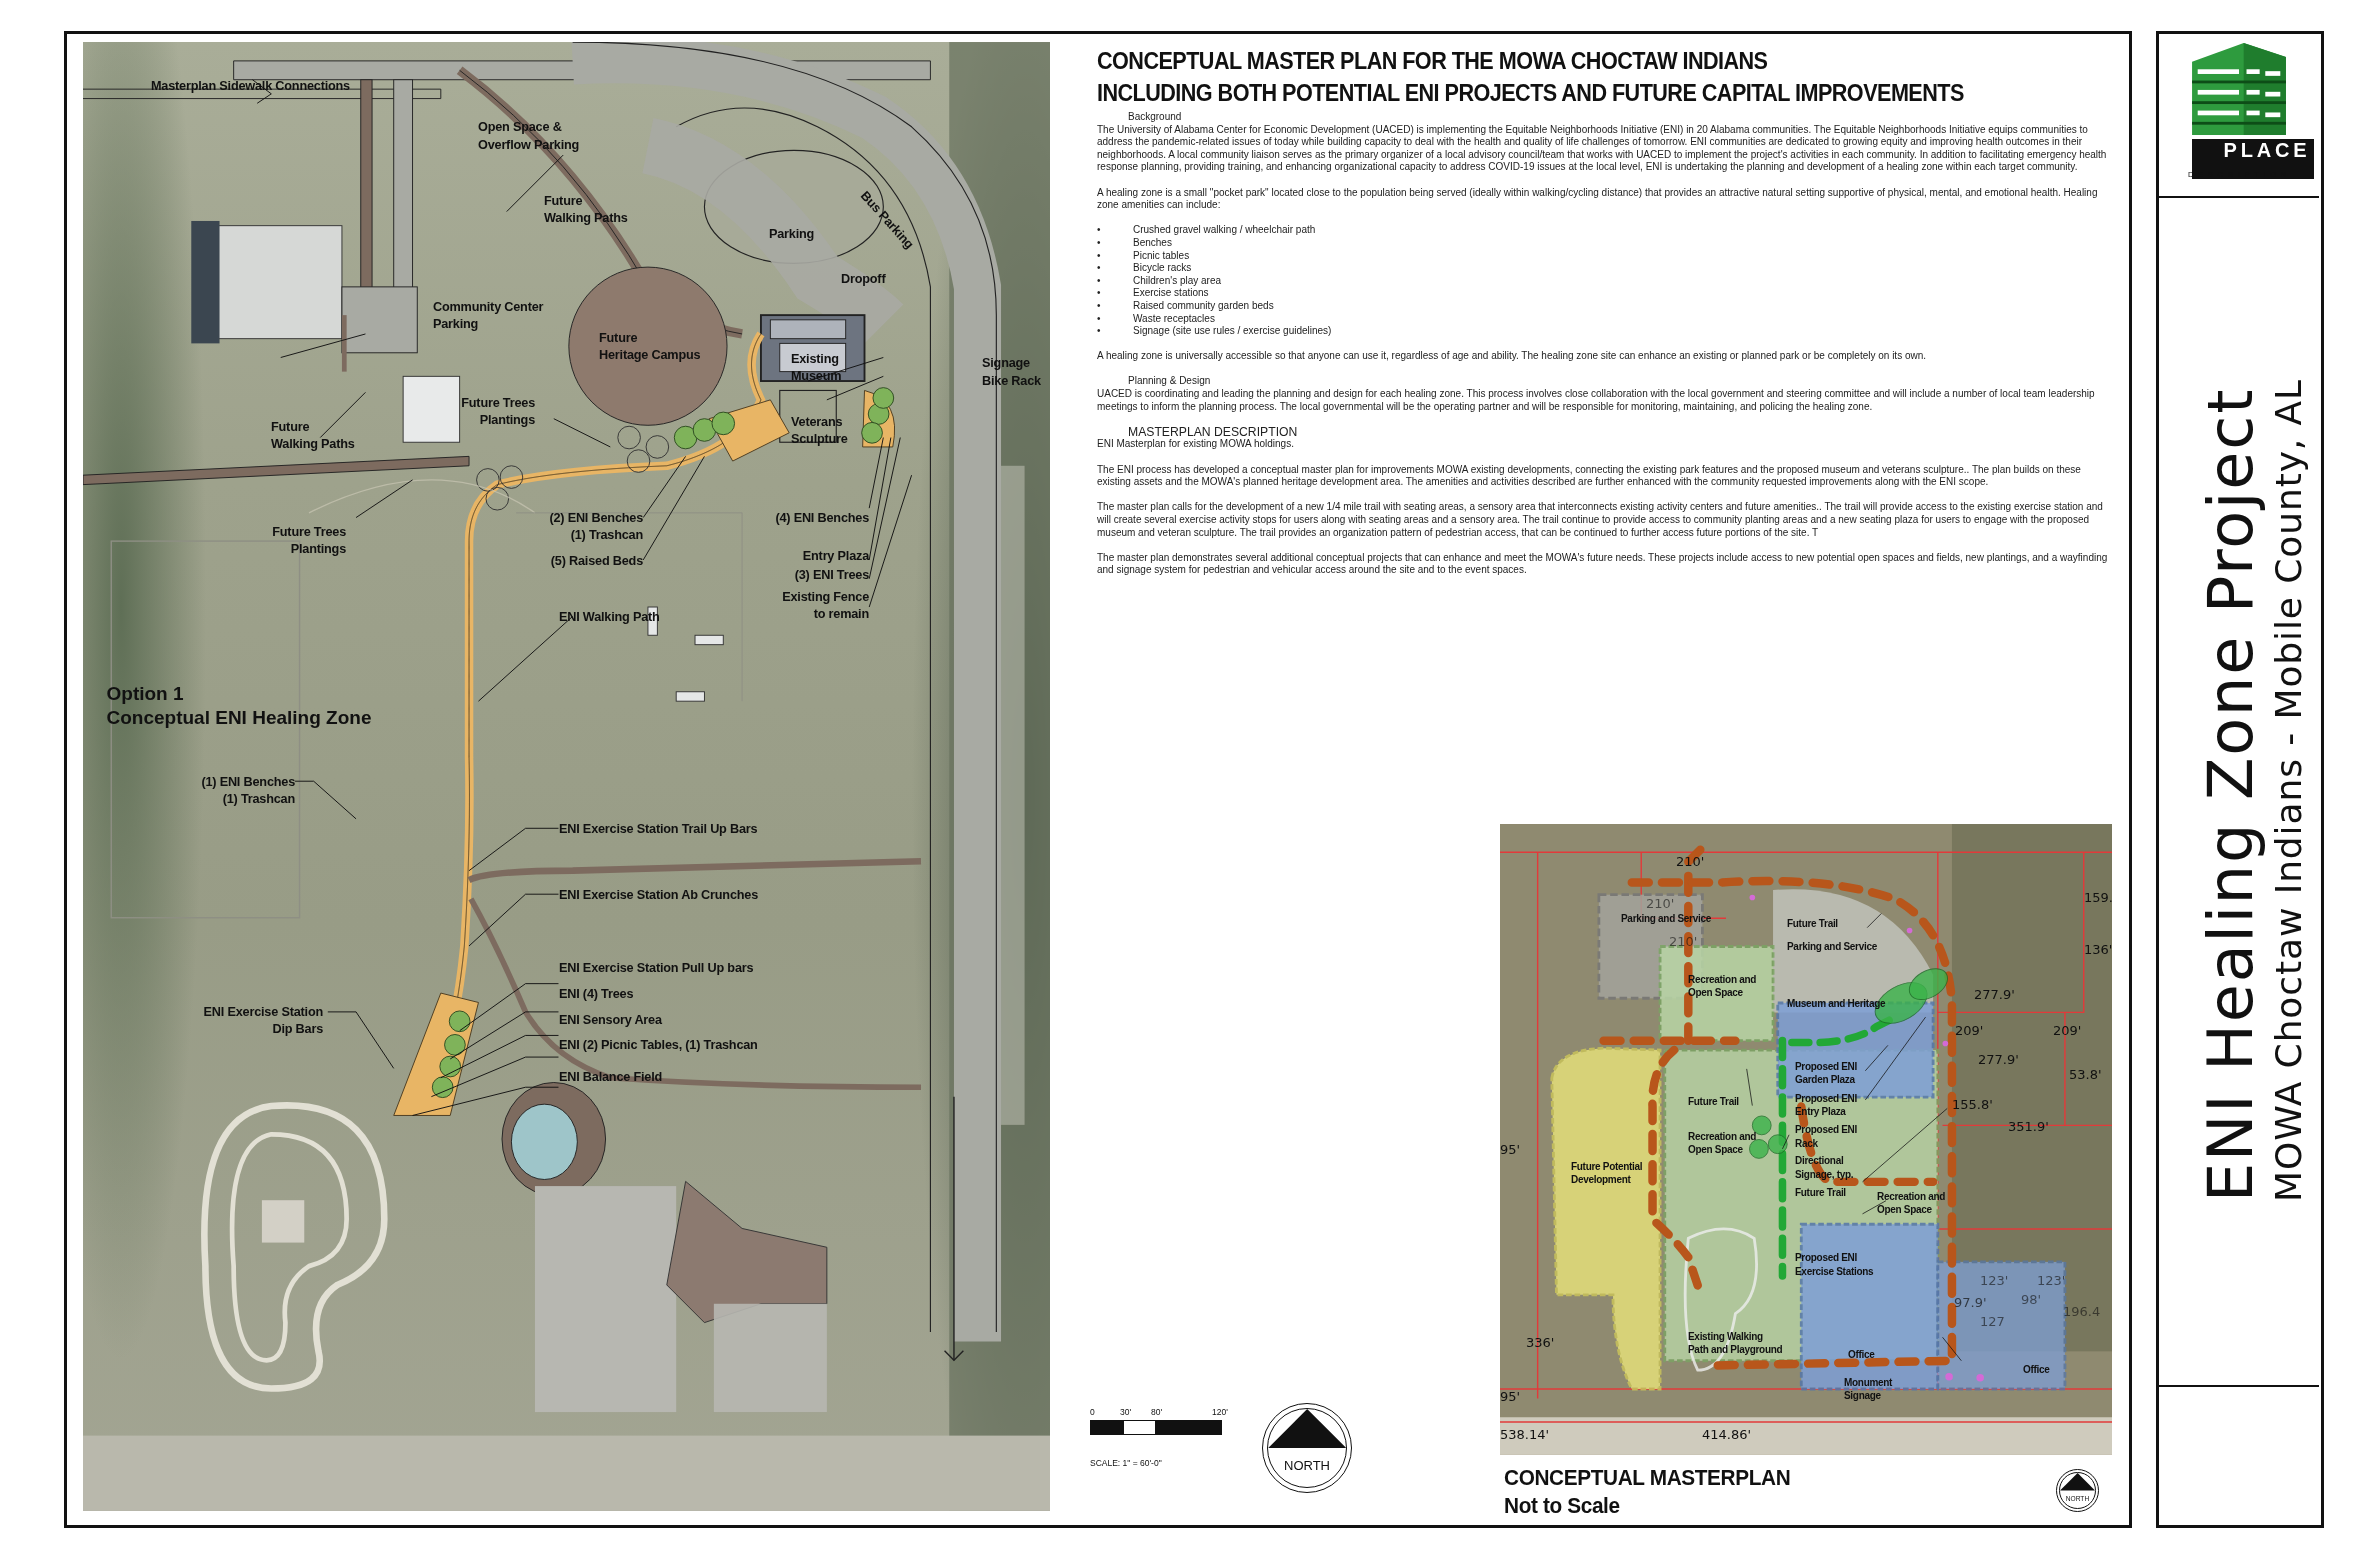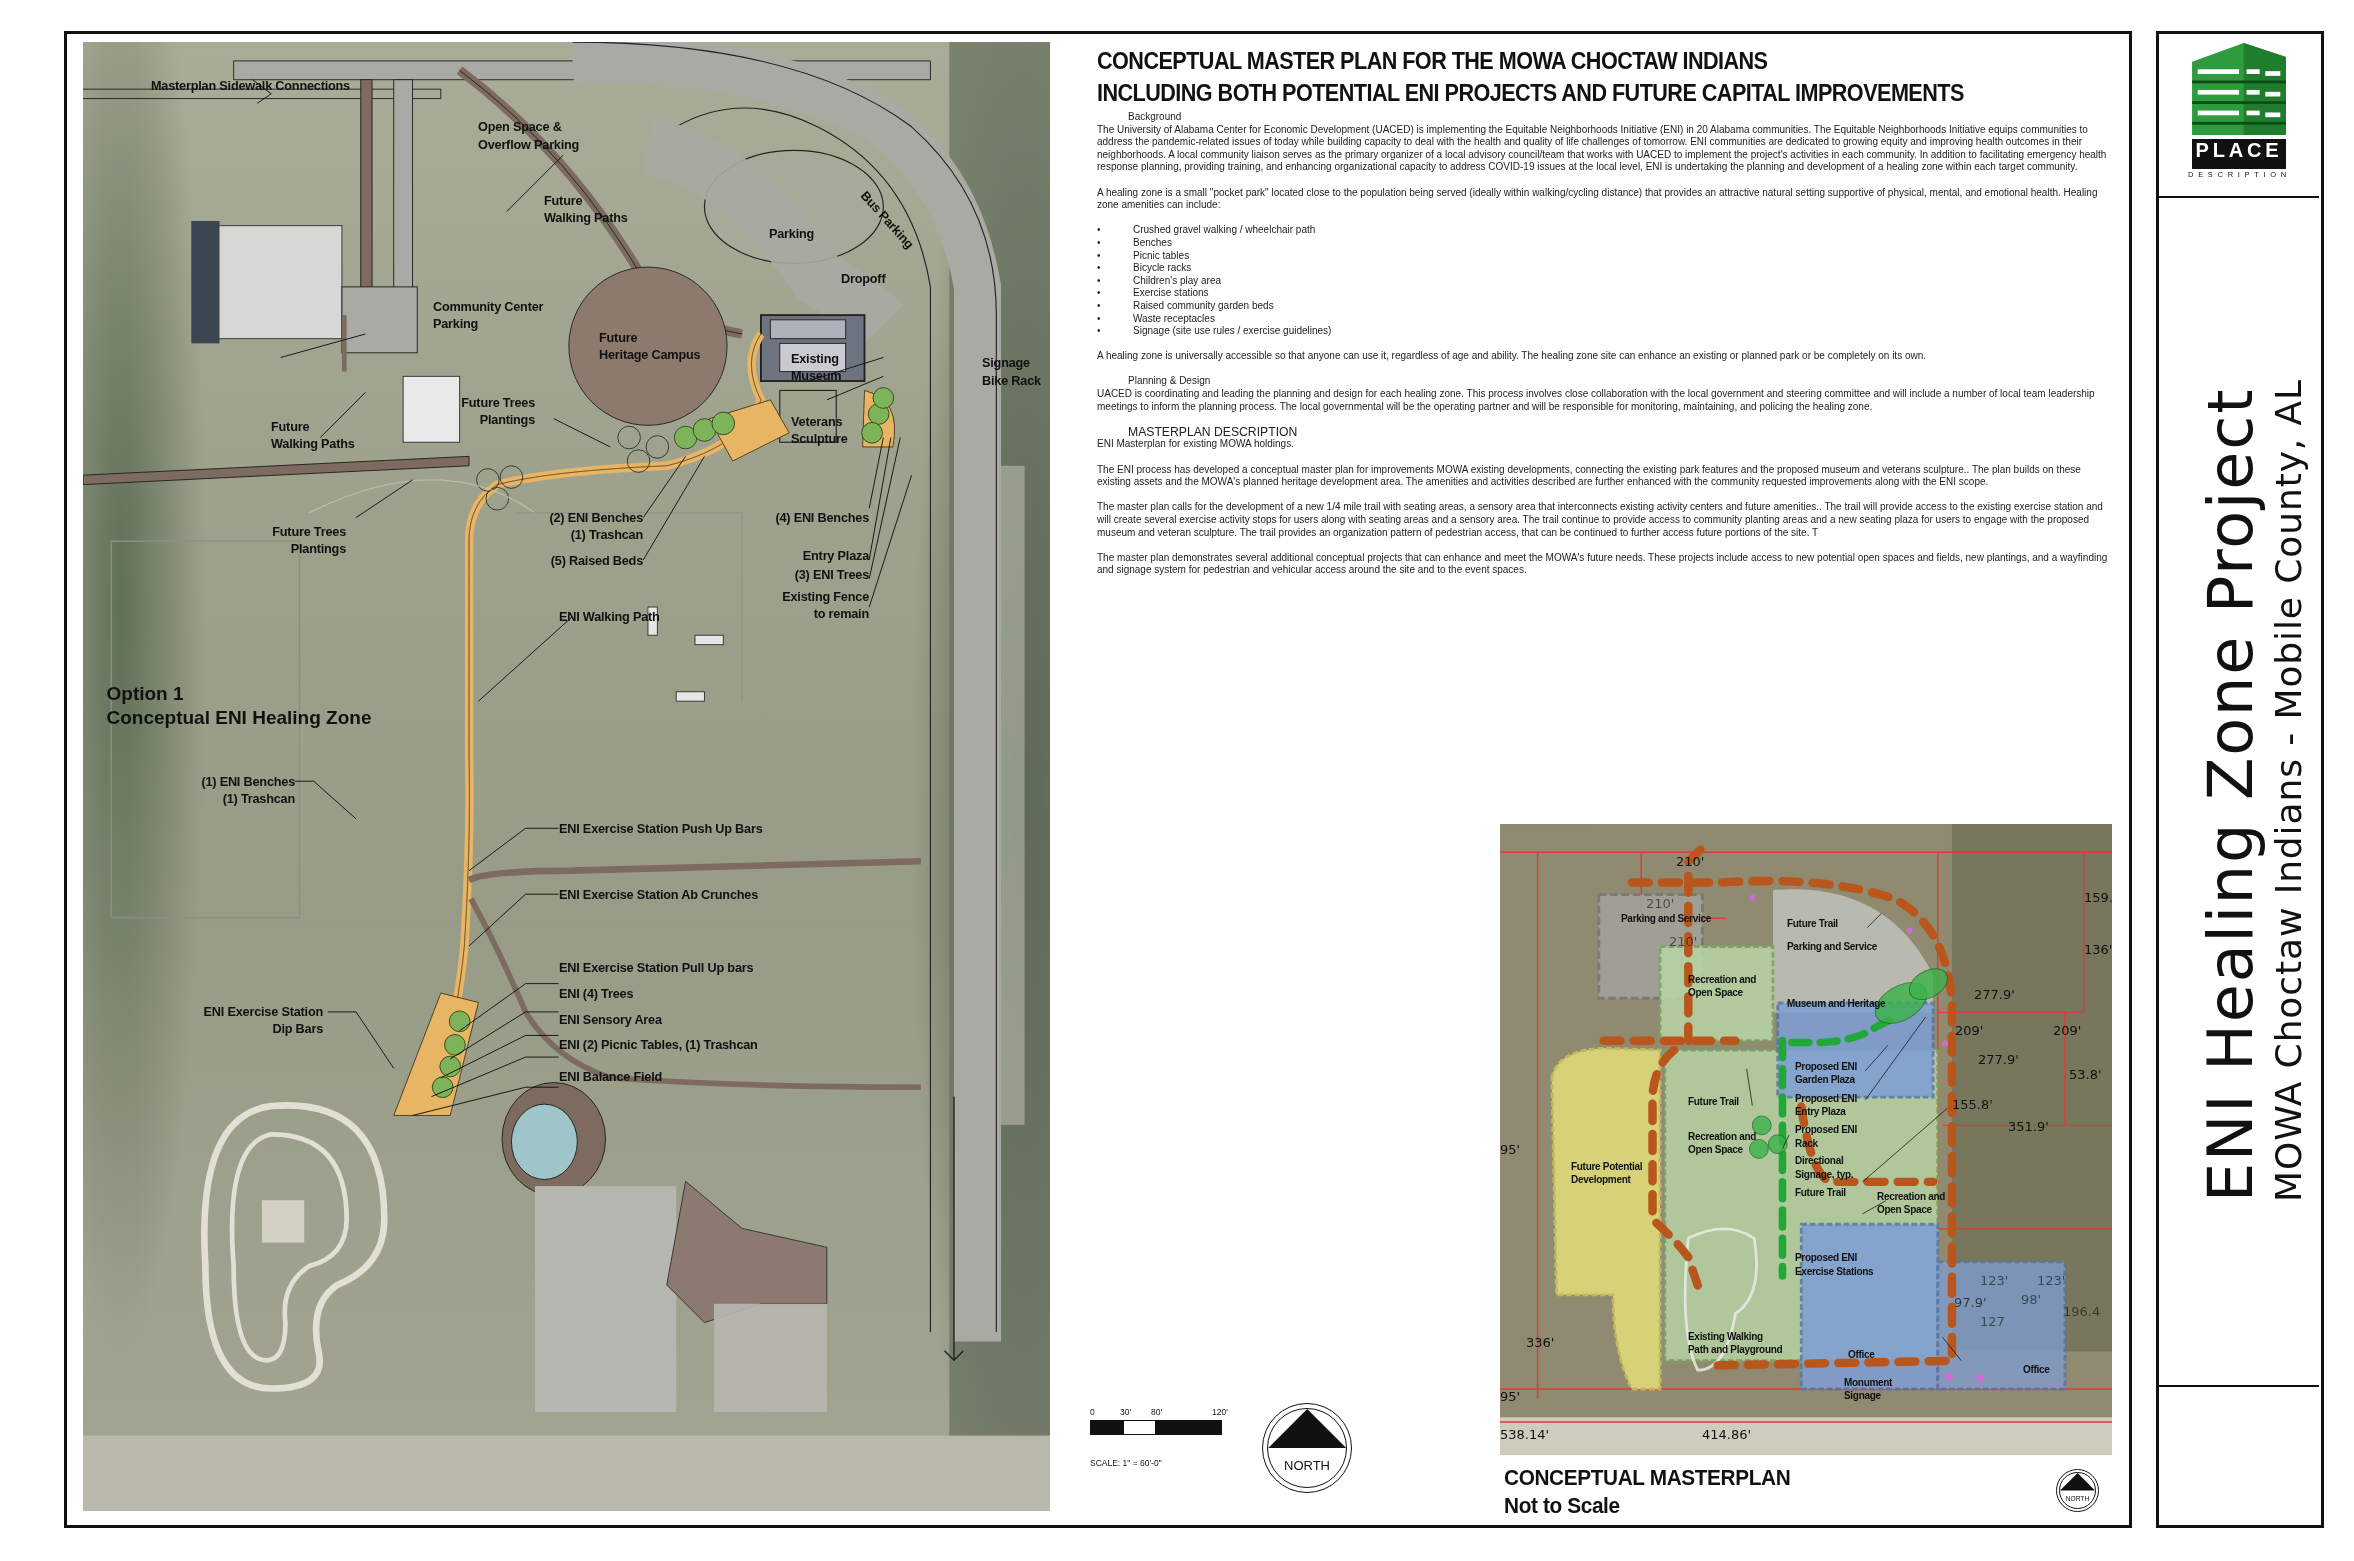--- a/index.html
+++ b/index.html
@@ -50,21 +50,21 @@
   .inset{position:absolute;left:1500px;top:824px;width:612px;height:631px;overflow:hidden;
     background:linear-gradient(135deg,#8c8a72 0%,#a09a7e 40%,#7d806a 70%,#9a9578 100%);}
   .ilbl{position:absolute;font-weight:bold;font-size:10px;line-height:12.2px;color:#111;white-space:nowrap;letter-spacing:-0.3px;}
   .dim{position:absolute;font-size:13px;color:#111;white-space:nowrap;font-family:"DejaVu Sans",sans-serif;}
   .inset-title{position:absolute;left:1504px;top:1464px;font-weight:bold;font-size:22.6px;line-height:28px;letter-spacing:-0.4px;transform:scaleX(0.92);transform-origin:left top;}
   .north-sm{position:absolute;left:2056px;top:1469px;width:43px;height:43px;border-radius:50%;border:1.4px solid #111;box-sizing:border-box;}
   .north-sm .inner{position:absolute;left:1.9px;top:1.9px;right:1.9px;bottom:1.9px;border-radius:50%;border:0.9px solid #111;overflow:hidden;}
   .north-sm .nlabel{position:absolute;left:0;width:100%;top:22.6px;text-align:center;font-size:6.6px;}
 
   
-  .logo-word{position:absolute;left:33px;top:105px;width:94px;height:30px;background:#111;color:#fff;font-weight:bold;font-size:20px;letter-spacing:3.8px;text-align:center;line-height:23.5px;}
+  .logo-word{position:absolute;left:33px;top:105px;width:94px;height:40px;background:#111;color:#fff;font-weight:bold;font-size:20px;letter-spacing:3.8px;text-align:center;line-height:23.5px;padding-left:28px;}
   .logo-sub{position:absolute;left:28px;top:136px;width:105px;text-align:center;font-size:7.5px;letter-spacing:4.7px;}
 </style>
 </head>
 <body>
 
 <div class="frame-main"></div>
 
 <div class="frame-title">
   <div class="logo-cell">
     <svg class="abs" style="left:33px;top:9.4px" width="94" height="92" viewBox="0 0 100 98">
@@ -257,21 +257,21 @@
   <div class="lbl r" style="left:645px;top:525px;width:141px">(3) ENI Trees</div>
   <div class="lbl r" style="left:645px;top:547px;width:141px">Existing Fence</div>
   <div class="lbl r" style="left:645px;top:564px;width:141px">to remain</div>
   <div class="lbl" style="left:476px;top:567px">ENI Walking Path</div>
   <div class="option">
     <div>Option 1</div>
     <div>Conceptual ENI Healing Zone</div>
   </div>
   <div class="lbl r" style="left:71px;top:732px;width:141px">(1) ENI Benches</div>
   <div class="lbl r" style="left:71px;top:749px;width:141px">(1) Trashcan</div>
-  <div class="lbl" style="left:476px;top:779px">ENI Exercise Station Push Up Bars</div>
+  <div class="lbl" style="left:476px;top:779px">ENI Exercise Station Trail Up Bars</div>
   <div class="lbl" style="left:476px;top:845px">ENI Exercise Station Ab Crunches</div>
   <div class="lbl" style="left:476px;top:918px">ENI Exercise Station Pull Up bars</div>
   <div class="lbl" style="left:476px;top:944px">ENI (4) Trees</div>
   <div class="lbl" style="left:476px;top:970px">ENI Sensory Area</div>
   <div class="lbl" style="left:476px;top:995px">ENI (2) Picnic Tables, (1) Trashcan</div>
   <div class="lbl" style="left:476px;top:1027px">ENI Balance Field</div>
   <div class="lbl r" style="left:80px;top:962px;width:160px">ENI Exercise Station</div>
   <div class="lbl r" style="left:80px;top:979px;width:160px">Dip Bars</div>
 </div>
 

